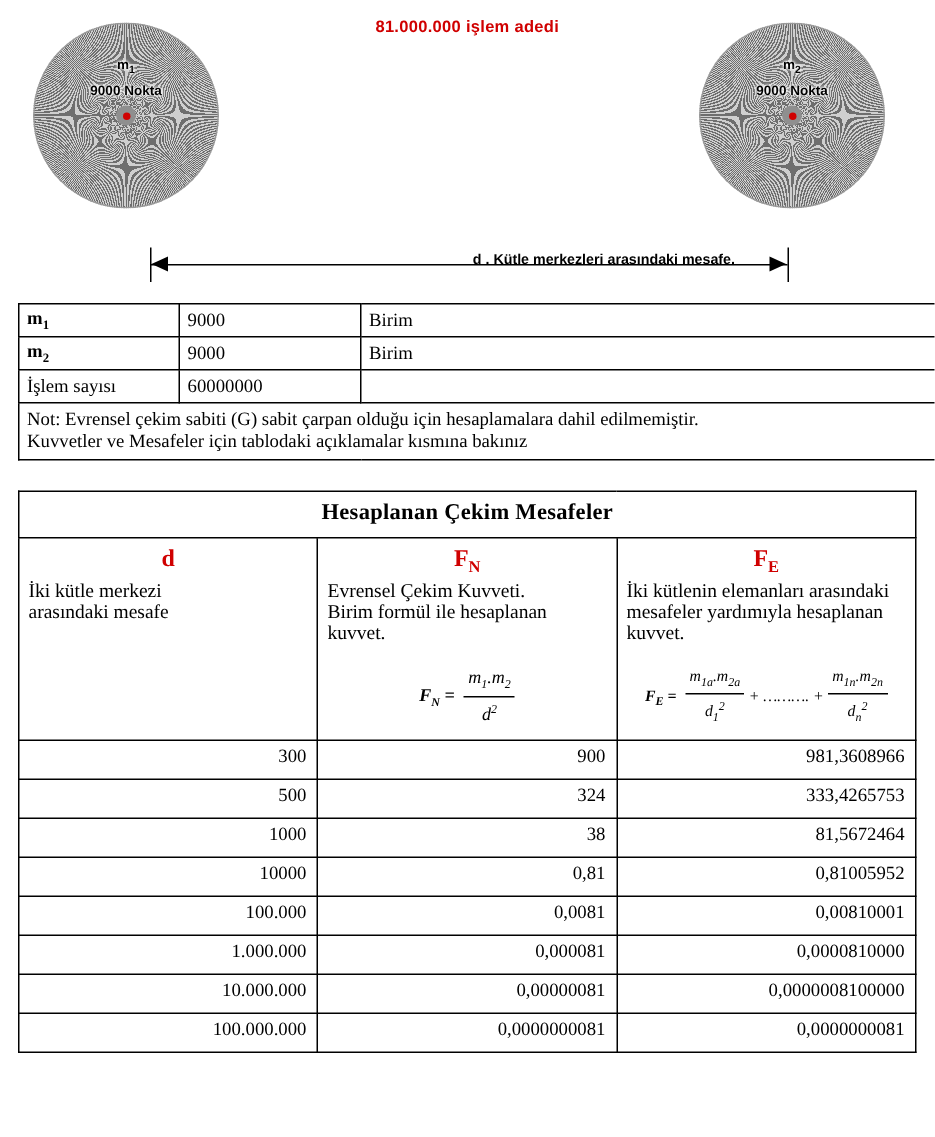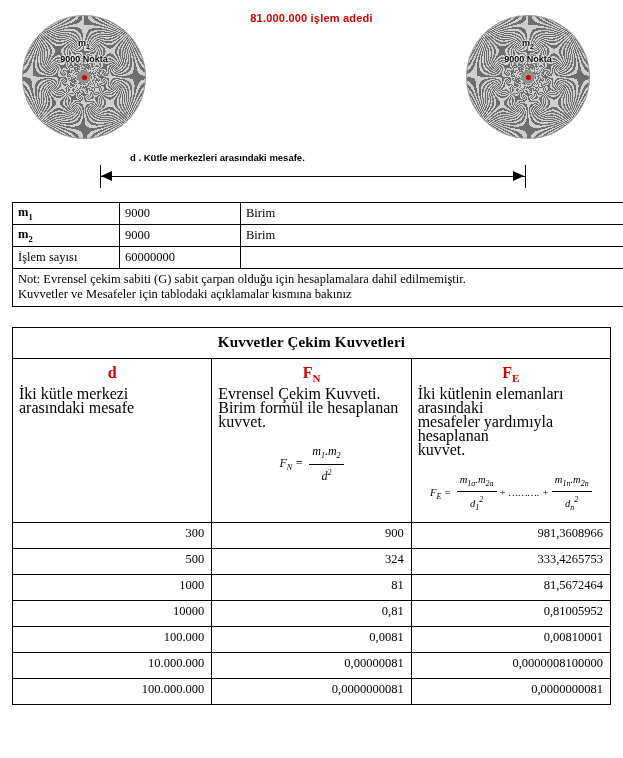--- a/index.html
+++ b/index.html
@@ -78,23 +78,23 @@
   .mass .labels .sub {
     font-size: 7px;
     vertical-align: sub;
   }
   #mass-left { left: 22px; top: 15px; }
   #mass-right { left: 466px; top: 15px; }
 
   .distance-label {
     position: absolute;
     left: 130px;
-    top: 152px;
+    top: 168px;
     width: 360px;
-    text-align: left;
+    text-align: right;
     font-family: "Liberation Sans", sans-serif;
     font-size: 9.5px;
     font-weight: bold;
     color: #000;
   }
   .arrow-line {
     position: absolute;
     left: 100px;
     top: 176px;
     width: 425px;
@@ -181,21 +181,21 @@
   .hdr-symbol {
     text-align: center;
     color: #d00000;
     font-weight: bold;
     font-size: 16px;
     font-family: "Liberation Serif", serif;
     margin-bottom: 3px;
   }
   .hdr-symbol .s { font-size: 11px; vertical-align: sub; }
   .hdr-desc {
-    font-size: 16px;
+    font-size: 13px;
     line-height: 14px;
   }
   .formula {
     text-align: center;
     margin-top: 16px;
     font-family: "Liberation Serif", serif;
     font-style: italic;
     font-size: 12px;
   }
   .frac {
@@ -208,21 +208,21 @@
     border-bottom: 1px solid #000;
     padding: 0 3px 1px 3px;
     line-height: 13px;
     text-align: center;
   }
   .frac .den {
     display: block;
     padding: 1px 3px 0 3px;
     line-height: 13px;
   }
-  .eq-lhs { margin-right: 3px; }
+  .eq-lhs { margin-right: 3px; font-weight: bold; }
   .tiny { font-size: 8px; vertical-align: sub; }
   .sup { font-size: 8px; vertical-align: super; }
   .small-formula { font-size: 10.5px; }
 
   .results td.num-cell {
     text-align: right;
     padding: 3px 7px 3px 4px;
     font-size: 12.5px;
     height: 19px;
     font-family: "Liberation Serif", serif;
@@ -283,21 +283,21 @@
         <div>Not: Evrensel çekim sabiti (G) sabit çarpan olduğu için hesaplamalara dahil edilmemiştir.</div>
         <div>Kuvvetler ve Mesafeler için tablodaki açıklamalar kısmına bakınız</div>
       </td>
     </tr>
   </tbody>
     </table>
 
   <table class="results">
     <tbody>
         <tr>
-      <td class="title-cell" colspan="3">Kuvvetler Çekim Kuvvetleri</td>
+      <td class="title-cell" colspan="3">Hesaplanan Çekim Mesafeler</td>
     </tr>
     <tr>
       <td class="col-d hdr-cell">
         <div class="hdr-symbol"><span>d</span><span class="s"></span></div>
         <div class="hdr-desc">
           <div>İki kütle merkezi</div>
           <div>arasındaki mesafe</div>
         </div>
       </td>
 
@@ -343,34 +343,39 @@
       <td class="num-cell">900</td>
       <td class="num-cell">981,3608966</td>
     </tr>
     <tr>
       <td class="num-cell">500</td>
       <td class="num-cell">324</td>
       <td class="num-cell">333,4265753</td>
     </tr>
     <tr>
       <td class="num-cell">1000</td>
-      <td class="num-cell">81</td>
+      <td class="num-cell">38</td>
       <td class="num-cell">81,5672464</td>
     </tr>
     <tr>
       <td class="num-cell">10000</td>
       <td class="num-cell">0,81</td>
       <td class="num-cell">0,81005952</td>
     </tr>
     <tr>
       <td class="num-cell">100.000</td>
       <td class="num-cell">0,0081</td>
       <td class="num-cell">0,00810001</td>
     </tr>
     <tr>
+      <td class="num-cell">1.000.000</td>
+      <td class="num-cell">0,000081</td>
+      <td class="num-cell">0,0000810000</td>
+    </tr>
+    <tr>
       <td class="num-cell">10.000.000</td>
       <td class="num-cell">0,00000081</td>
       <td class="num-cell">0,0000008100000</td>
     </tr>
     <tr>
       <td class="num-cell">100.000.000</td>
       <td class="num-cell">0,0000000081</td>
       <td class="num-cell">0,0000000081</td>
     </tr>
   </tbody>

